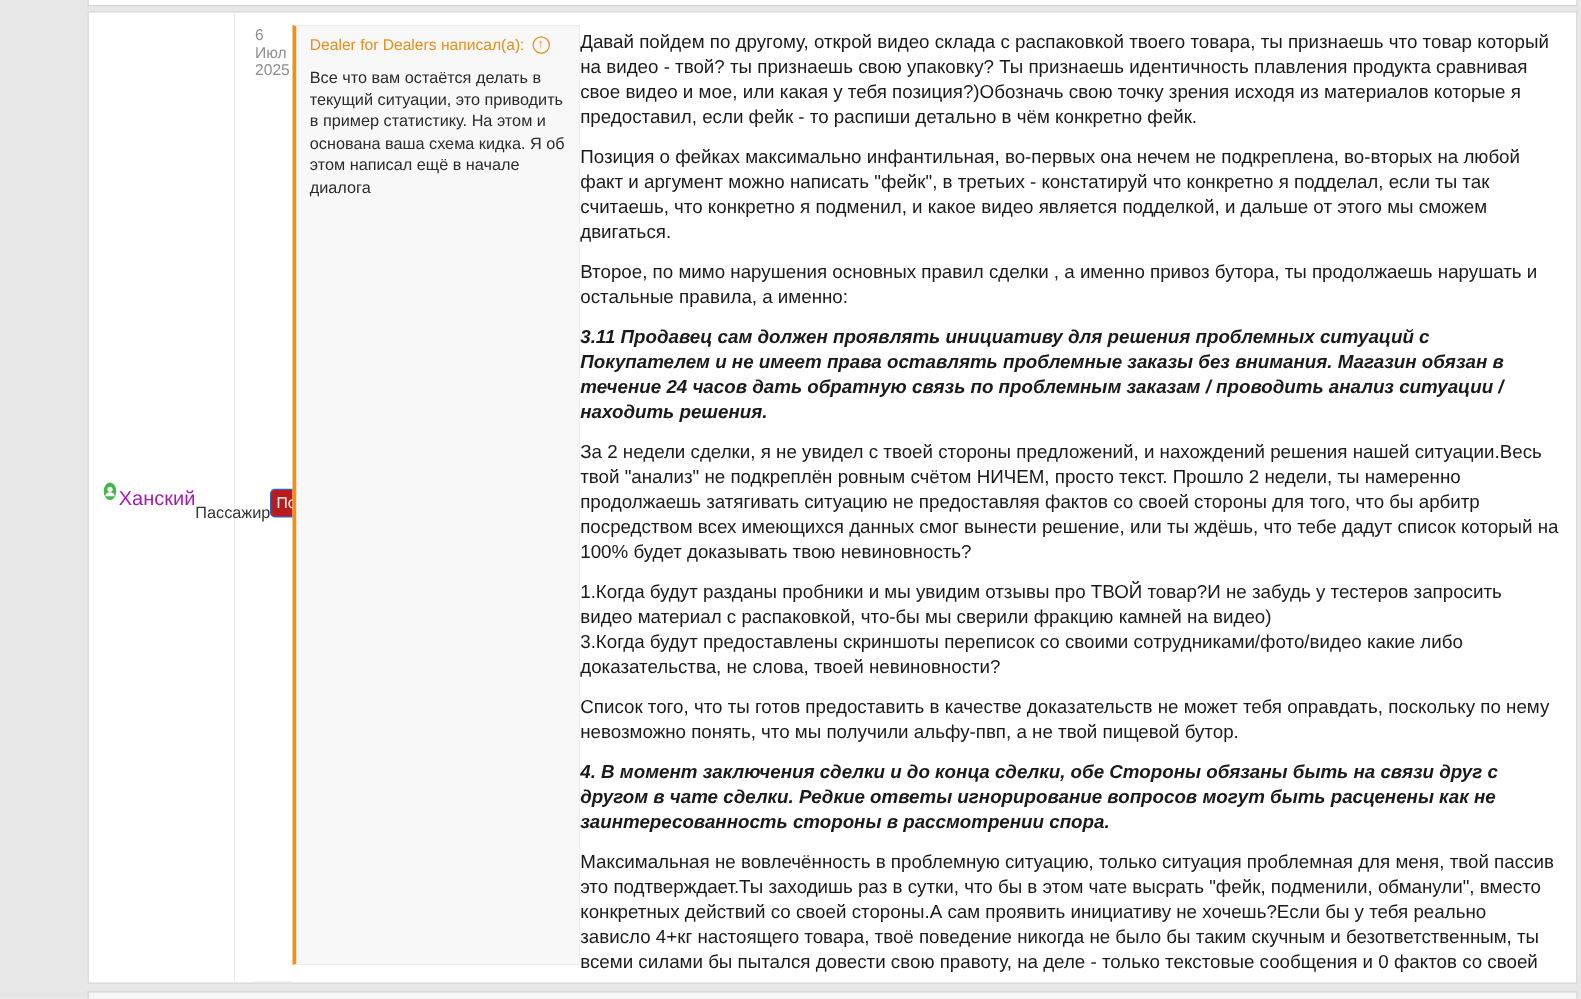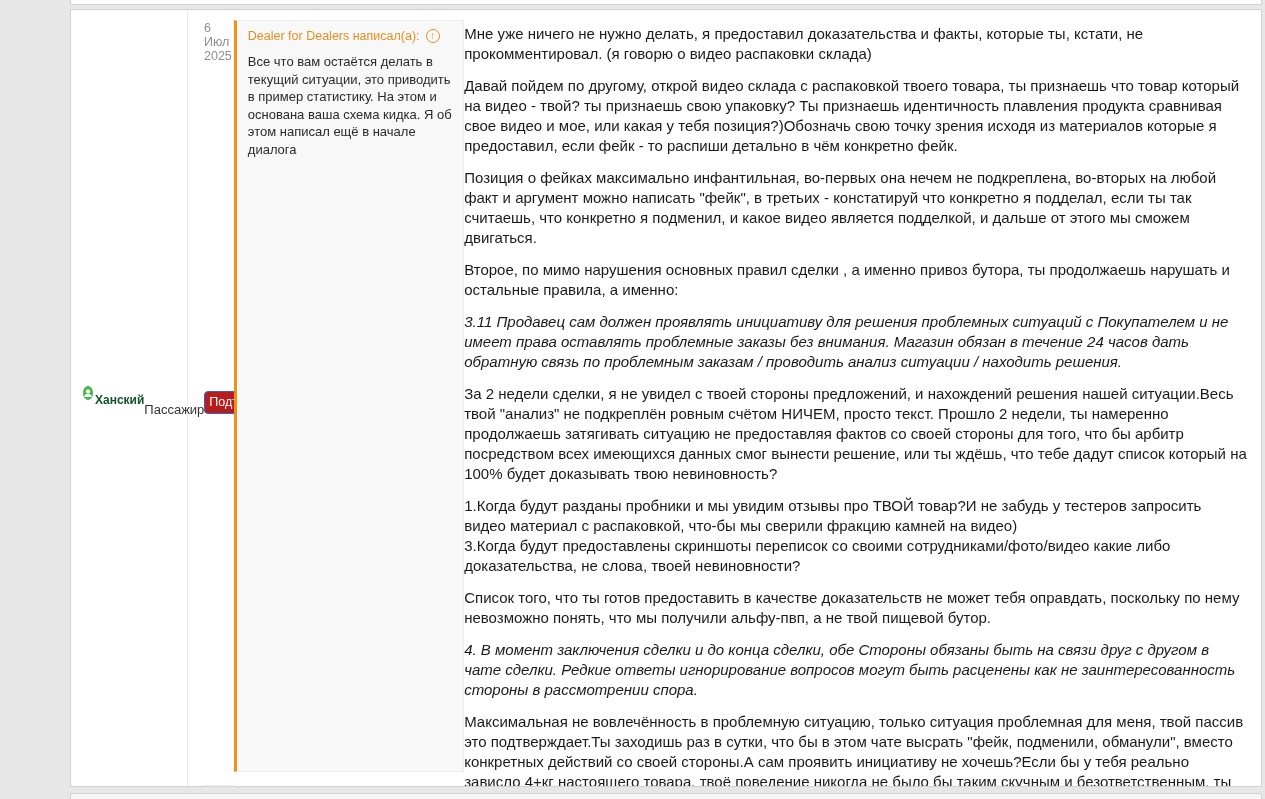--- a/index.html
+++ b/index.html
@@ -28,21 +28,21 @@
     border-right:1px solid #ececec;
     display:flex; align-items:center;
   }
   .avatar-wrap { width:95px; height:95px; border-radius:50%; overflow:hidden; cursor:pointer; }
   .online-badge {
     margin-top:-10px; width:18px; height:18px; border-radius:50%;
     background:#43b649; border:2px solid #fff;
     display:flex; align-items:center; justify-content:center; z-index:2;
   }
   .username {
-    margin-top:3px; color:#14532d; font-weight:bold; font-size:12px; cursor:pointer;
+    margin-top:3px; color:#a21caf; font-weight:normal; font-size:16px; cursor:pointer;
   }
   .usertitle { margin-top:22px; color:#333; font-size:13px; }
   .verify-badge {
     margin-top:9px; width:100%; text-align:left;
     background:#b91c1c; border:1px solid #3462c4; color:#fff;
     font-size:12.5px; padding:3px 4px 4px; border-radius:4px; cursor:default;
   }
   .stats { margin-top:9px; width:100%; font-size:10px; }
   .stat-row { display:flex; justify-content:space-between; margin-bottom:6px; }
   .stat-label { color:#4e4e4e; }
@@ -66,21 +66,21 @@
   }
   .quote-up-icon {
     display:inline-flex; width:14px; height:14px; flex-shrink:0;
     border:1px solid #e48f1d; border-radius:50%;
     align-items:center; justify-content:center;
     font-size:10px; line-height:1; color:#e48f1d;
   }
   .quote-body { margin-top:10px; font-size:13px; color:#2a2a2a; line-height:1.35; }
   .message { font-size:15px; color:#1a1a1a; line-height:20px; padding-top:2px; }
   .para { margin:12px 0; }
-  .para.rule { font-weight:normal; font-style:italic; }
+  .para.rule { font-weight:bold; font-style:italic; }
   .para .line { margin:0; }
 </style>
 </head>
 <body>
 
 <div class="prev-card-strip"></div>
 
 <div class="post-card">
 
   <div class="sidebar">
@@ -132,21 +132,20 @@
 
     <div class="quote-block">
       <div class="quote-title">
         <span>Dealer for Dealers написал(а):</span>
         <span class="quote-up-icon">↑</span>
       </div>
       <div class="quote-body">Все что вам остаётся делать в текущий ситуации, это приводить в пример статистику. На этом и основана ваша схема кидка. Я об этом написал ещё в начале диалога</div>
     </div>
 
     <div class="message">
-      <div class="para">Мне уже ничего не нужно делать, я предоставил доказательства и факты, которые ты, кстати, не прокомментировал. (я говорю о видео распаковки склада)</div>
       <div class="para">Давай пойдем по другому, открой видео склада с распаковкой твоего товара, ты признаешь что товар который на видео - твой? ты признаешь свою упаковку? Ты признаешь идентичность плавления продукта сравнивая свое видео и мое, или какая у тебя позиция?)Обозначь свою точку зрения исходя из материалов которые я предоставил, если фейк - то распиши детально в чём конкретно фейк.</div>
       <div class="para">Позиция о фейках максимально инфантильная, во-первых она нечем не подкреплена, во-вторых на любой факт и аргумент можно написать "фейк", в третьих - констатируй что конкретно я подделал, если ты так считаешь, что конкретно я подменил, и какое видео является подделкой, и дальше от этого мы сможем двигаться.</div>
       <div class="para">Второе, по мимо нарушения основных правил сделки , а именно привоз бутора, ты продолжаешь нарушать и остальные правила, а именно:</div>
       <div class="para rule">3.11 Продавец сам должен проявлять инициативу для решения проблемных ситуаций с Покупателем и не имеет права оставлять проблемные заказы без внимания. Магазин обязан в течение 24 часов дать обратную связь по проблемным заказам / проводить анализ ситуации / находить решения.</div>
       <div class="para">За 2 недели сделки, я не увидел с твоей стороны предложений, и нахождений решения нашей ситуации.Весь твой "анализ" не подкреплён ровным счётом НИЧЕМ, просто текст. Прошло 2 недели, ты намеренно продолжаешь затягивать ситуацию не предоставляя фактов со своей стороны для того, что бы арбитр посредством всех имеющихся данных смог вынести решение, или ты ждёшь, что тебе дадут список который на 100% будет доказывать твою невиновность?</div>
       <div class="para">
         <div class="line">1.Когда будут разданы пробники и мы увидим отзывы про ТВОЙ товар?И не забудь у тестеров запросить видео материал с распаковкой, что-бы мы сверили фракцию камней на видео)</div>
         <div class="line">3.Когда будут предоставлены скриншоты переписок со своими сотрудниками/фото/видео какие либо доказательства, не слова, твоей невиновности?</div>
       </div>
       <div class="para">Список того, что ты готов предоставить в качестве доказательств не может тебя оправдать, поскольку по нему невозможно понять, что мы получили альфу-пвп, а не твой пищевой бутор.</div>

